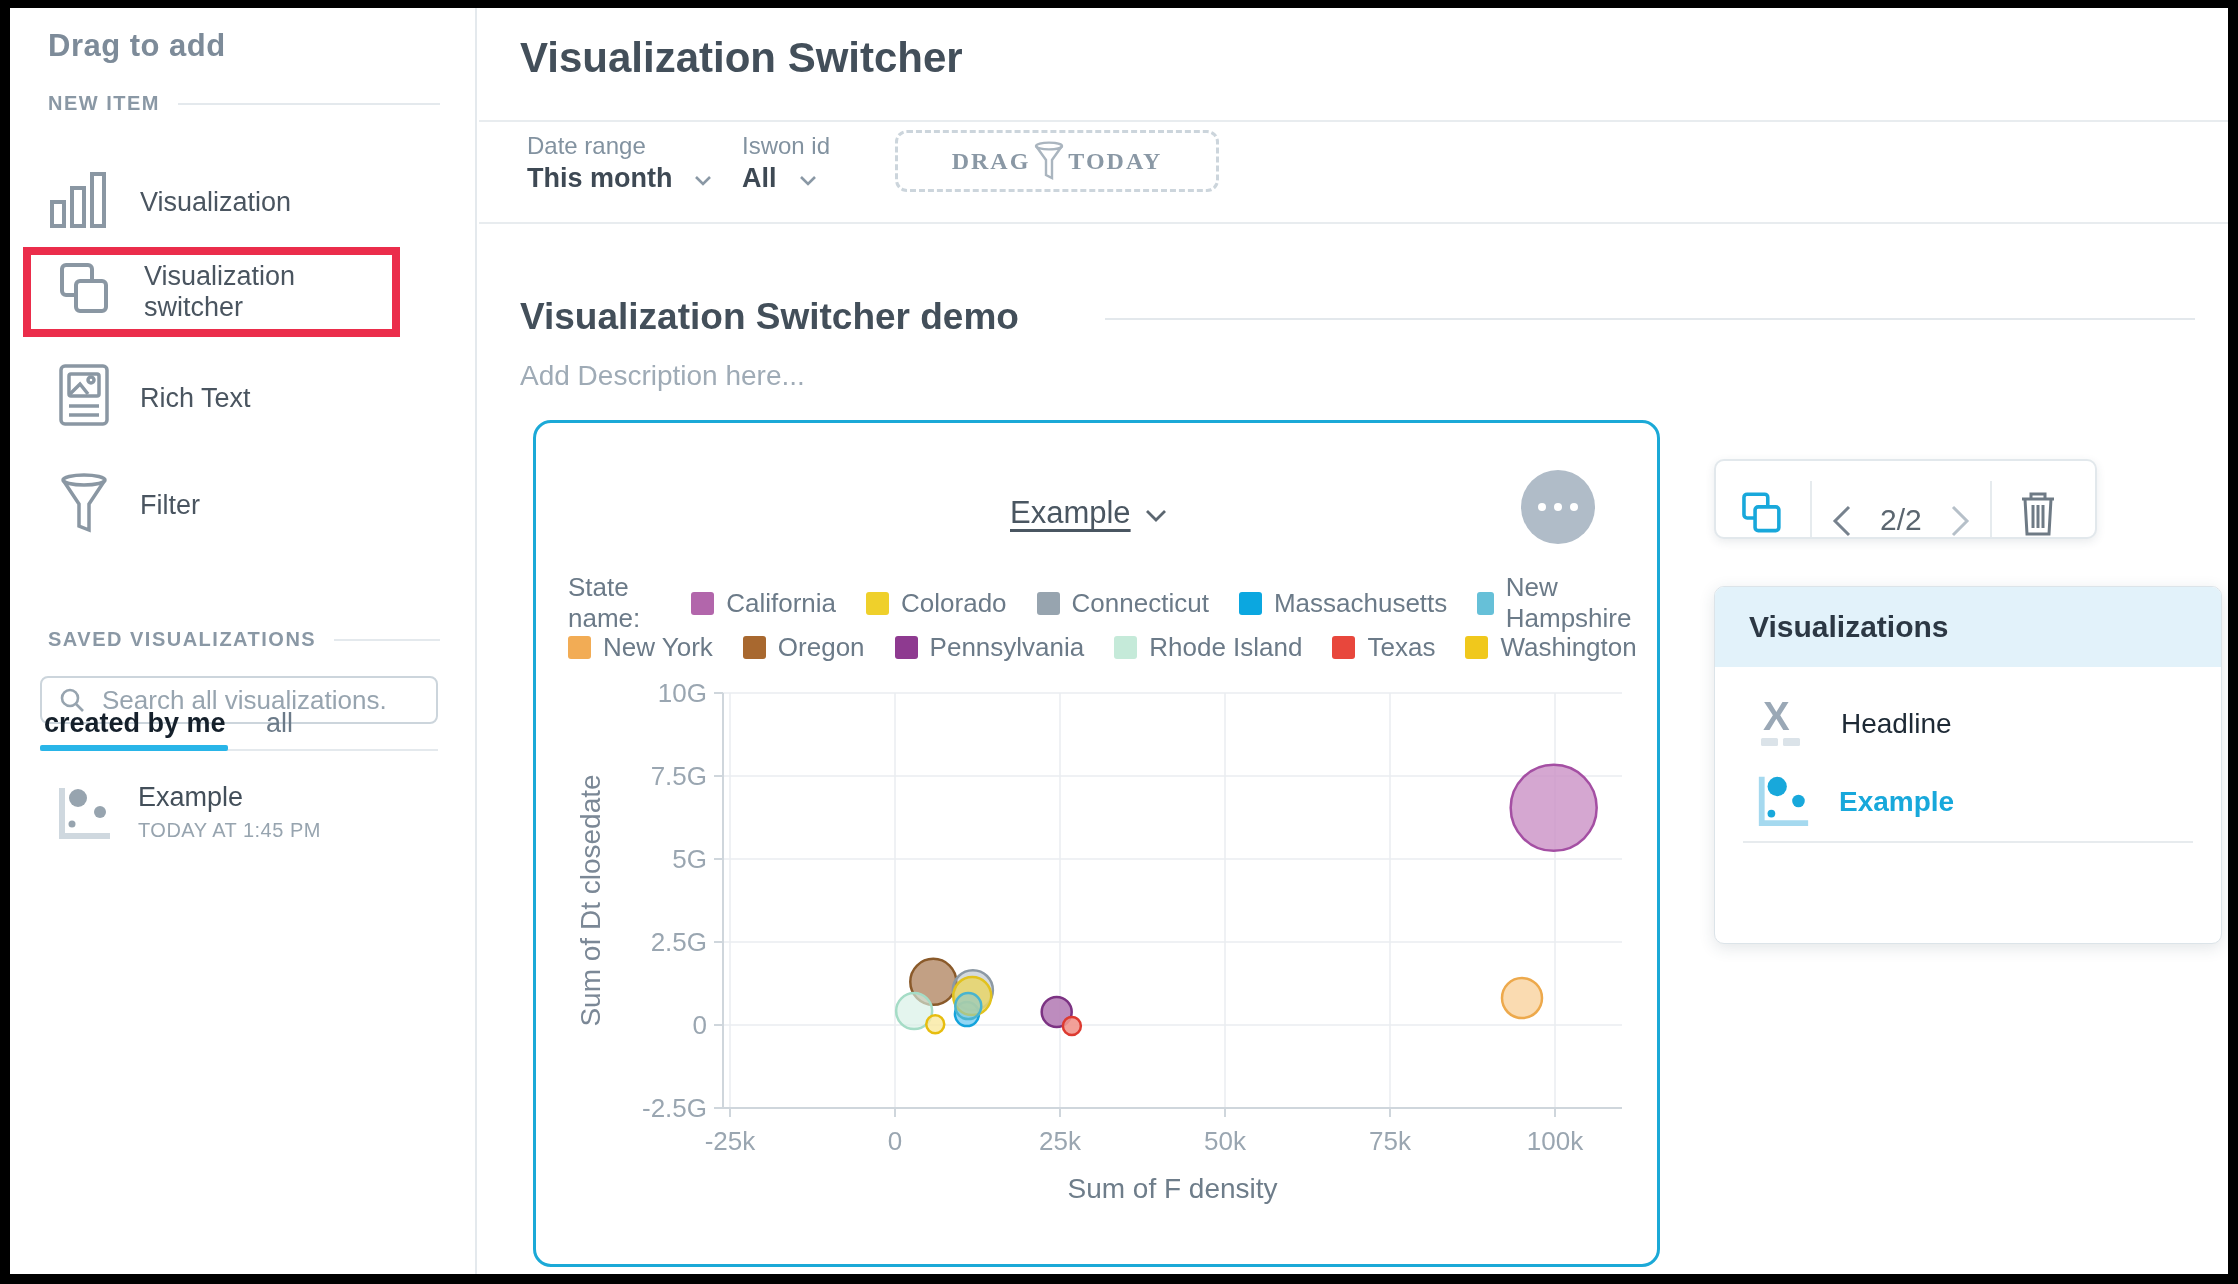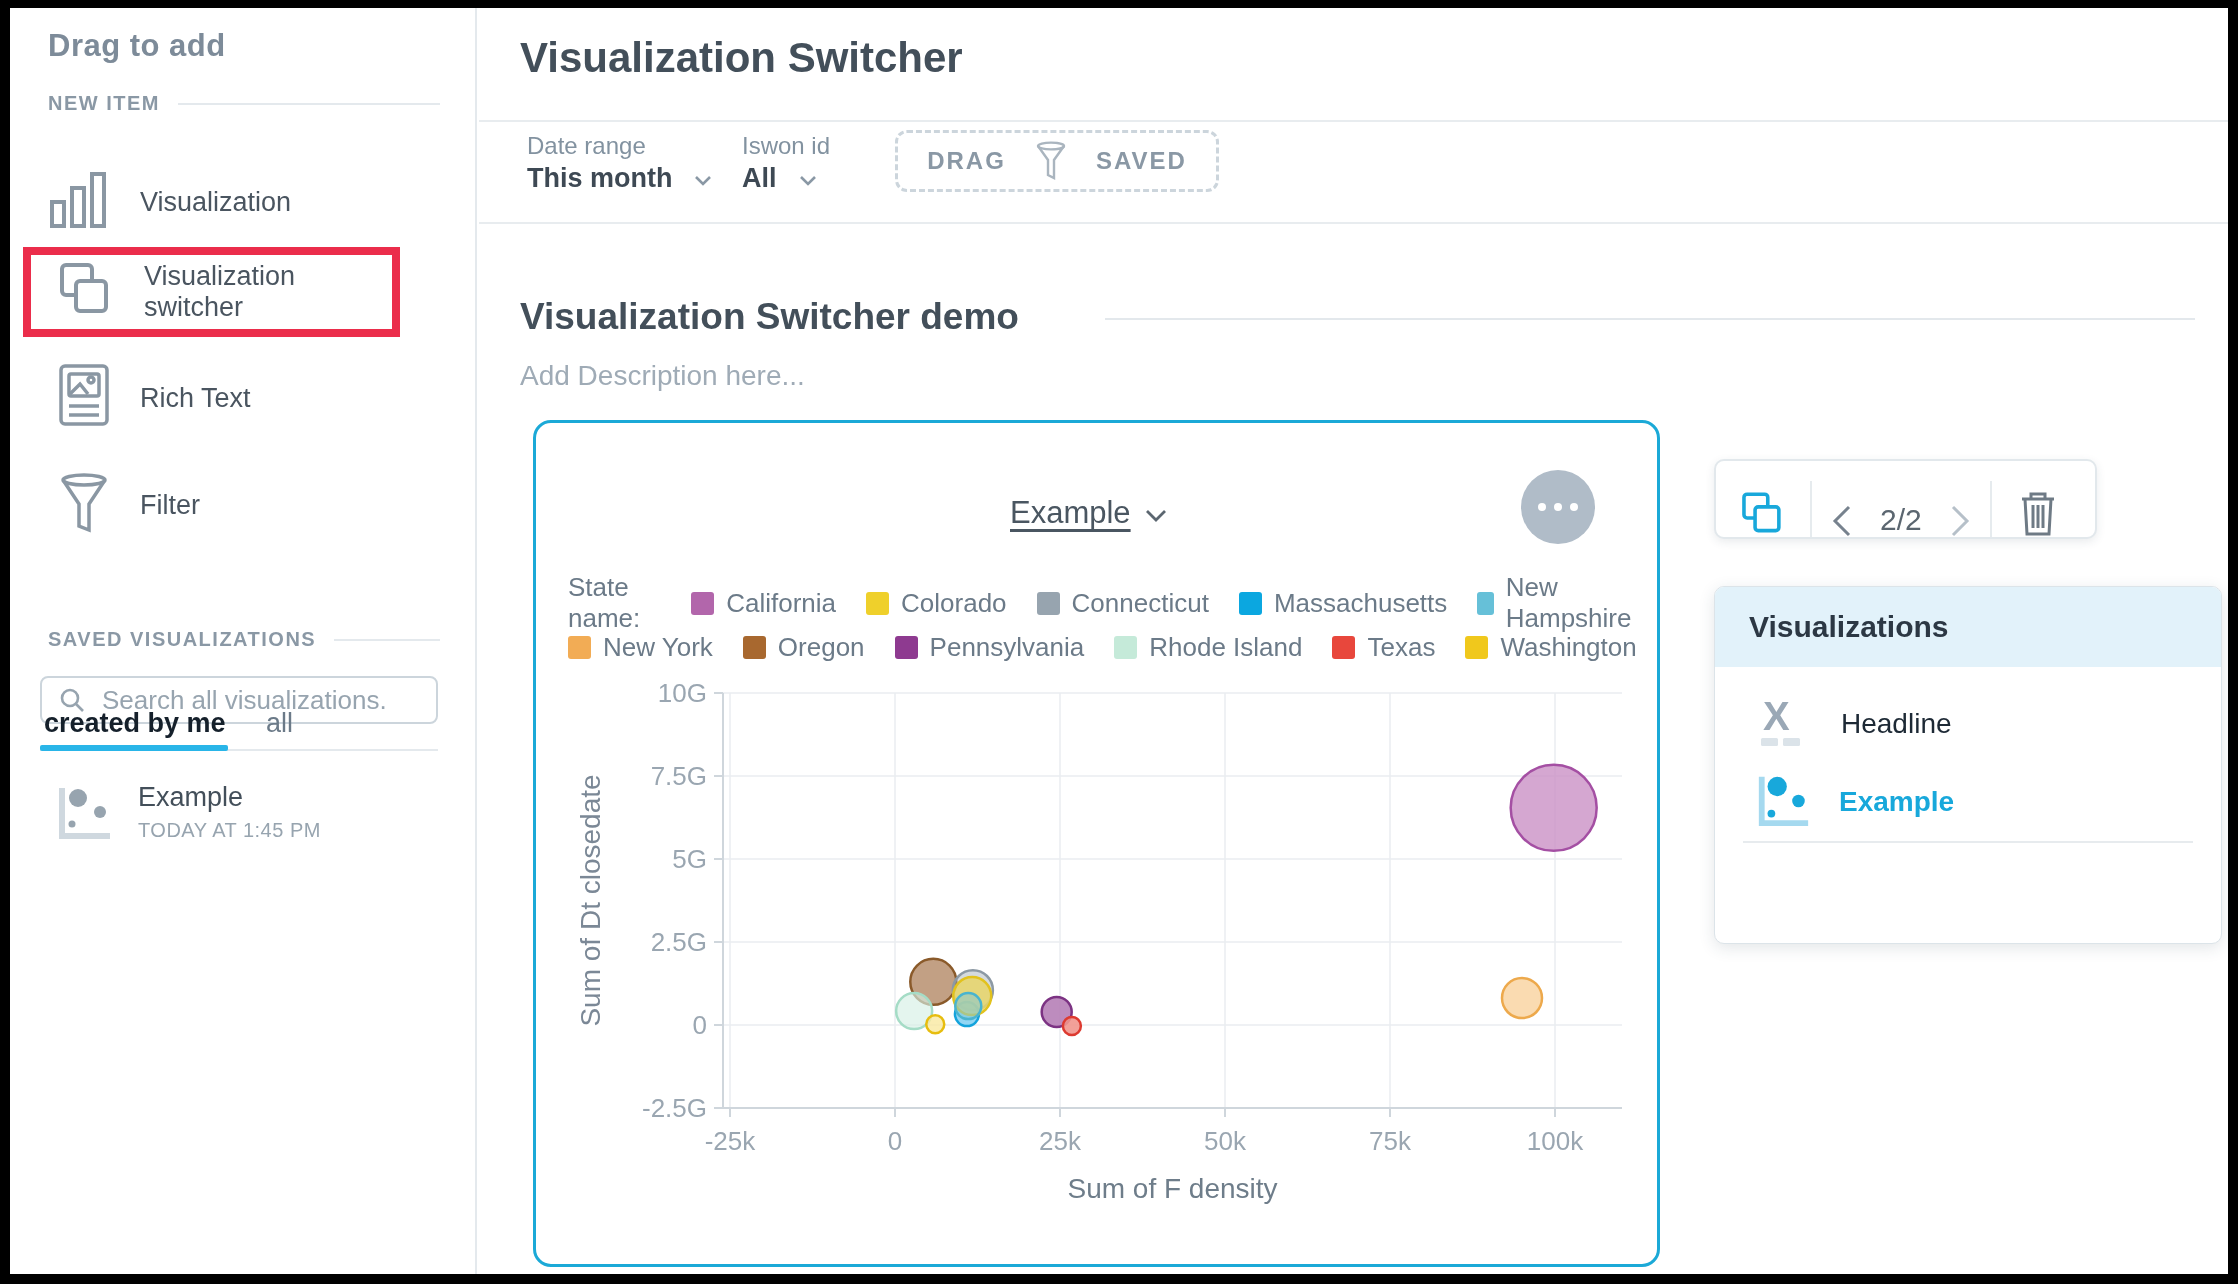--- a/index.html
+++ b/index.html
@@ -24,21 +24,21 @@
   .tab-underline { background:#29b5e8; height:6px; border-radius:2px; }
   .tab-baseline { background:#e4e9ed; height:2px; }
   .saved-title { font-size:27px; color:#434f5a; }
   .saved-sub { font-size:20px; color:#97a4af; letter-spacing:.5px; margin-top:6px; }
 
   
   .page-title { font-size:42px; font-weight:bold; color:#434f5a; }
   .divider { height:2px; background:#e8ecef; }
   .f-label { font-size:24px; color:#8292a0; }
   .f-value { font-size:27px; font-weight:bold; color:#3e4954; display:flex; align-items:center; gap:22px; cursor:pointer; }
-  .dragbox { border:3px dashed #ccd5dc; border-radius:12px; display:flex; align-items:center; justify-content:center; gap:28px; color:#8a98a5; font-weight:bold; font-size:24px; letter-spacing:2px; cursor:pointer; }
+  .dragbox { border:3px dashed #ccd5dc; border-radius:12px; display:flex; align-items:center; justify-content:center; gap:2px; color:#8a98a5; font-weight:bold; font-size:24px; letter-spacing:2px; cursor:pointer;font-family:Liberation Serif, serif; }
 
   
   .section-title { font-size:37px; font-weight:bold; color:#434f5a; }
   .desc { font-size:28px; color:#9fabb6; cursor:text; }
   .panel { border:3px solid #1ba9d7; border-radius:18px; background:#fff; }
   .switcher-title { font-size:31px; color:#4a5661; display:flex; align-items:center; gap:14px; cursor:pointer; }
   .switcher-title .txt { text-decoration:underline; text-underline-offset:6px; }
   .ellipsis-btn { width:74px; height:74px; border-radius:50%; background:#b0bcc8; display:flex; align-items:center; justify-content:center; gap:8px; cursor:pointer; }
   .ellipsis-btn i { width:8px; height:8px; border-radius:50%; background:#fff; }
   .legend { display:flex; flex-direction:column; gap:8px; }
@@ -174,21 +174,21 @@
 </div>
 
 <div class="abs dragbox" style="left:895px; top:130px; width:324px; height:62px;">
   <span>DRAG</span>
   <span style="display:flex;">
     <svg width="34" height="40" viewBox="0 0 34 40" fill="none" stroke="#aab5bf" stroke-width="2.4">
       <ellipse cx="17" cy="5" rx="13" ry="3.4"></ellipse>
       <path d="M4 5 L14 19 L14 34 L20 37 L20 19 L30 5"></path>
     </svg>
   </span>
-  <span>SAVED</span>
+  <span>TODAY</span>
 </div>
 <div class="abs divider" style="left:479px; top:222px; width:1749px;"></div>
 
 <div class="abs section-title" style="left:520px; top:296px;">Visualization Switcher demo</div>
 <div class="abs" style="left:1105px; top:318px; width:1090px; height:2px; background:#e3e8ec;"></div>
 <div class="abs desc" style="left:520px; top:360px;">Add Description here...</div>
 
 <div class="abs panel" style="left:533px; top:420px; width:1127px; height:847px;"></div>
 
 <div class="abs switcher-title" style="left:1010px; top:495px;">

